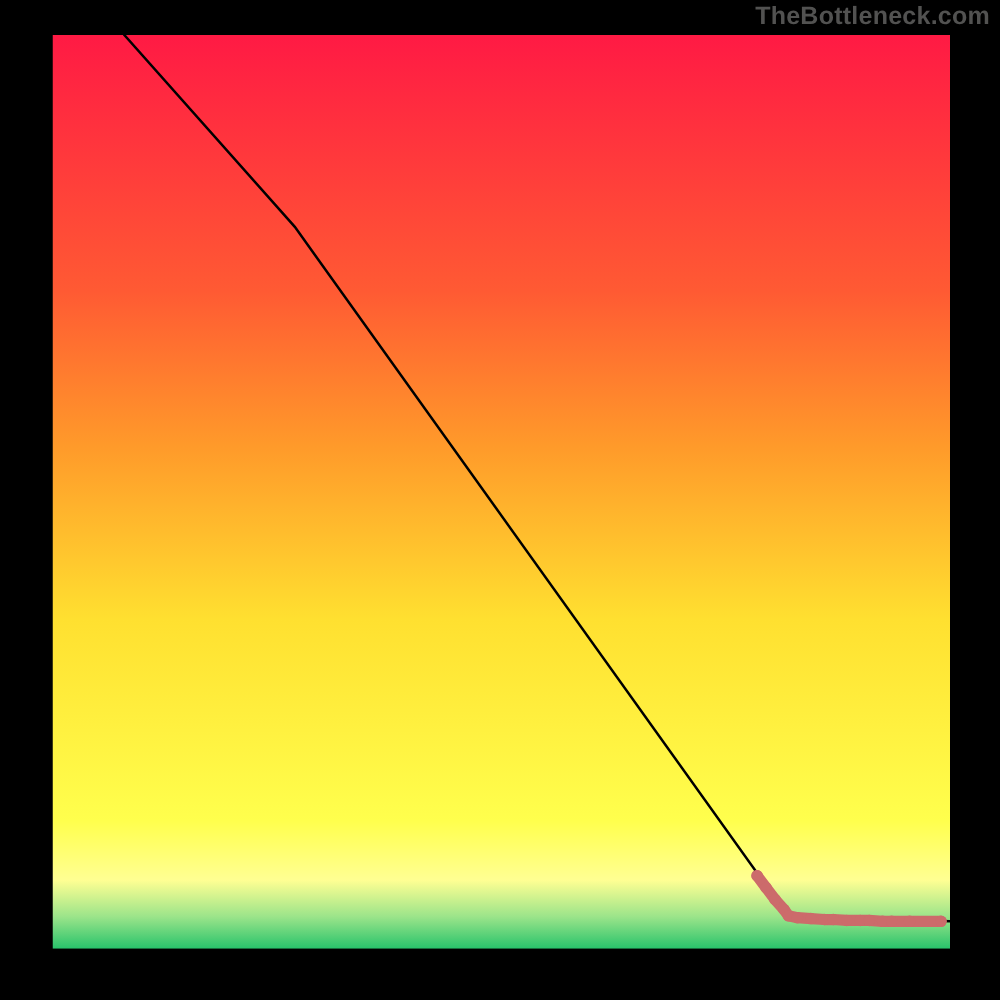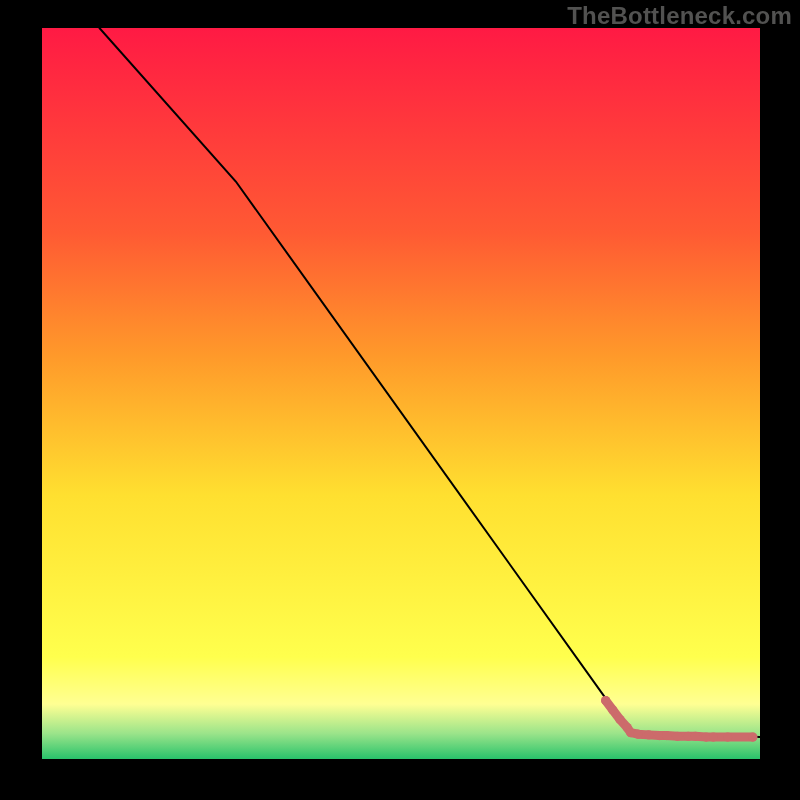--- a/index.html
+++ b/index.html
@@ -14,21 +14,21 @@
     position: relative;
     width: 800px;
     height: 800px;
     background: #000;
   }
   .watermark {
     position: absolute;
     top: 2px;
     right: 8px;
     color: #525251;
-    font-size: 24px;
+    font-size: 20px;
     font-weight: bold;
     letter-spacing: 0.2px;
     z-index: 60;
   }
   .plot-area {
     position: absolute;
     left: 42px;
     top: 28px;
     width: 718px;
     height: 731px;

